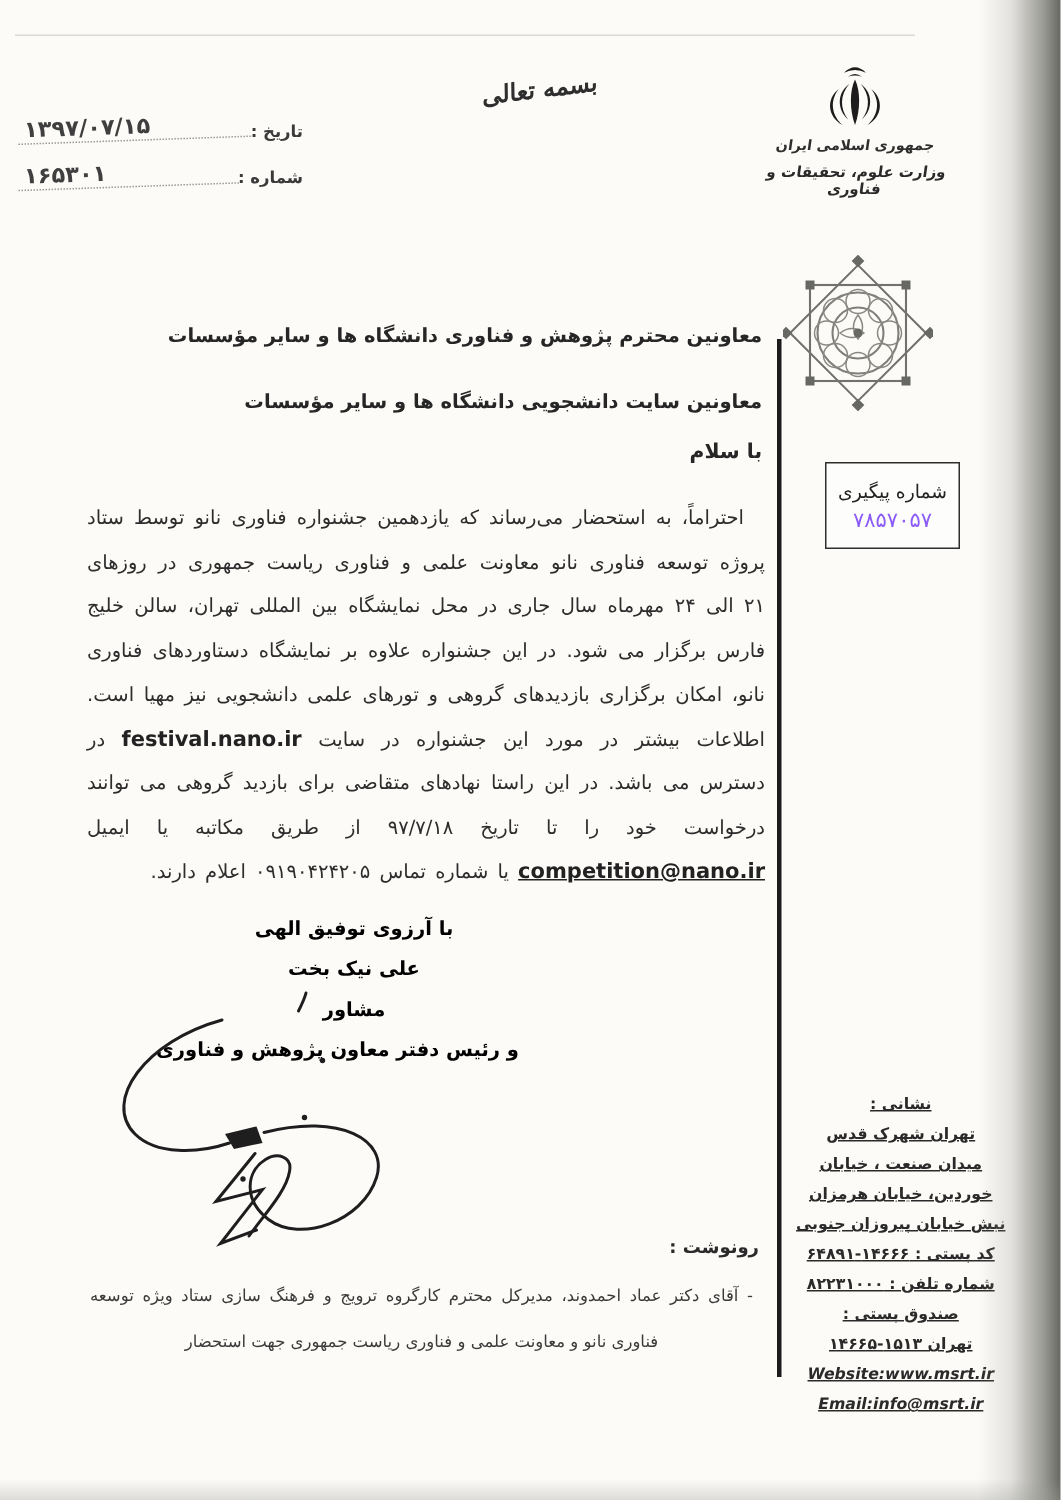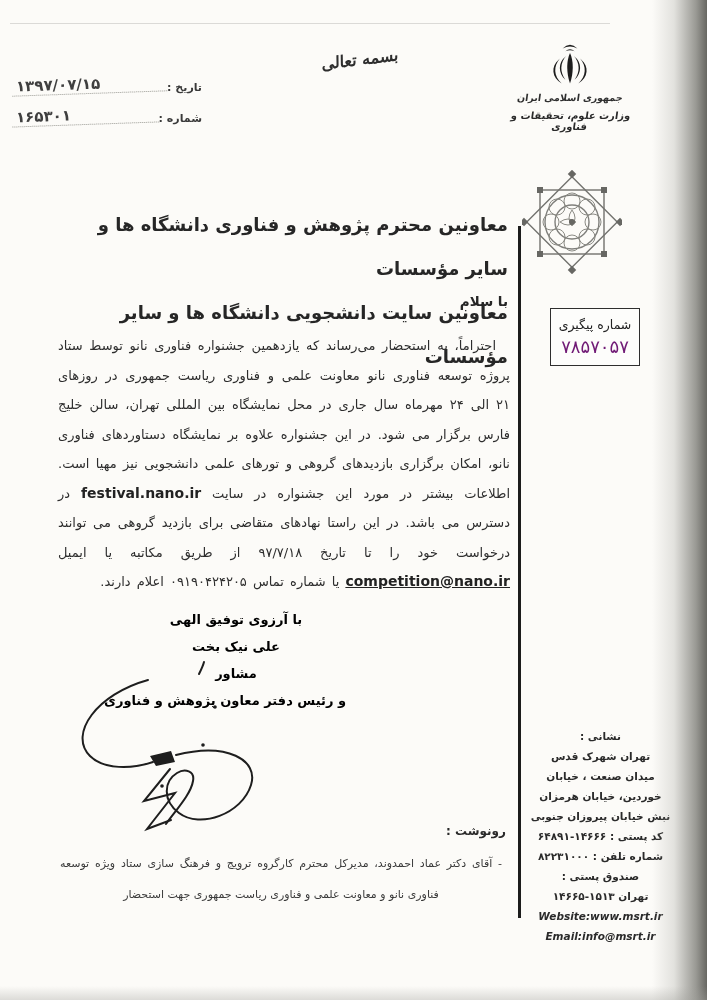--- a/index.html
+++ b/index.html
@@ -62,25 +62,25 @@
   .vrule { position: absolute; top: 226px; left: 518px; width: 3px; height: 692px; background: #1c1c1c; }
 
   
   .tracking-box {
     position: absolute; top: 308px; left: 550px; width: 90px; height: 58px;
     border: 1.5px solid #2e2e2e; background: #fdfdfb;
     display: flex; flex-direction: column; justify-content: center; align-items: center;
     direction: rtl;
   }
   .tracking-label { font-size: 12.5px; color: #222; margin-bottom: 4px; white-space: nowrap; }
-  .tracking-number { font-size: 18px; color: #701a75; letter-spacing: 2px; text-align: right; }
+  .tracking-number { font-size: 14px; color: #8b5cf6; letter-spacing: 2px; text-align: right; }
 
   
   .recipients { position: absolute; top: 203px; left: 60px; width: 448px; direction: rtl; }
-  .recipient-line { font-size: 18px; font-weight: bold; line-height: 44px; text-align: right; color: #262626; }
+  .recipient-line { font-size: 13px; font-weight: bold; line-height: 44px; text-align: right; color: #262626; }
 
   
   .salutation { position: absolute; top: 293px; left: 60px; width: 448px; direction: rtl; font-size: 13.5px; font-weight: bold; text-align: right; color: #262626; }
   .body-text { position: absolute; top: 331px; left: 58px; width: 452px; direction: rtl; }
   .body-text p {
     font-size: 13px; line-height: 29.5px; color: #2d2d2d;
     text-align: justify; text-indent: 14px; word-spacing: 2px;
   }
   .latin { font-family: "DejaVu Sans", sans-serif; font-size: 14px; font-weight: bold; color: #222; }
   .latin.underlined { text-decoration: underline; }
@@ -90,21 +90,21 @@
   .sig-line { font-size: 13px; font-weight: bold; line-height: 27px; color: #000000; white-space: nowrap; }
   .sig-scribble { position: absolute; top: 652px; left: 52px; }
 
   
   .cc-label { position: absolute; top: 824px; left: 436px; width: 70px; direction: rtl; font-size: 12px; font-weight: bold; text-align: right; color: #2a2a2a; }
   .cc-body { position: absolute; top: 848px; left: 60px; width: 442px; direction: rtl; }
   .cc-item { font-size: 11px; line-height: 31px; color: #3a3a3a; text-align: justify; text-align-last: center; }
 
   
   .address { position: absolute; top: 726px; left: 528px; width: 145px; direction: rtl; text-align: center; }
-  .address div { font-size: 10.5px; font-weight: bold; line-height: 20px; color: #2a2a2a; white-space: nowrap; }
+  .address div { font-size: 10.5px; font-weight: bold; line-height: 20px; color: #2a2a2a; white-space: nowrap; text-decoration: underline; }
   .address .latin-line { font-style: italic; font-size: 10.5px; direction: ltr; }
 </style>
 </head>
 <body>
 
 <div class="page">
 
   <div class="scan-streak"></div>
 
   <div class="meta-block">

